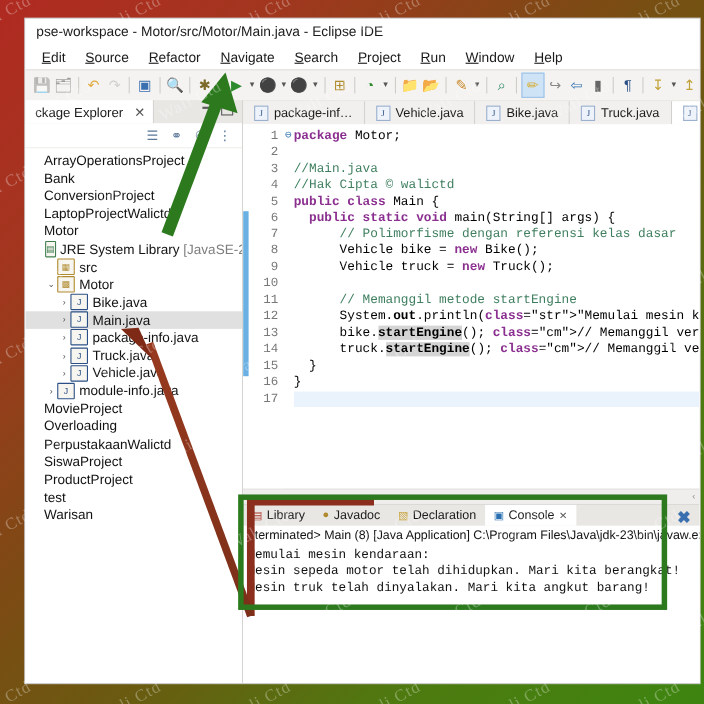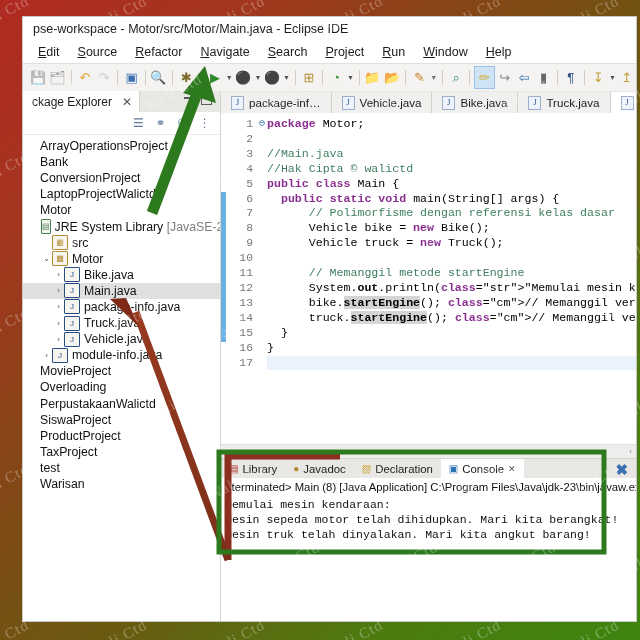--- a/index.html
+++ b/index.html
@@ -238,24 +238,20 @@
             <span class="arrow"></span>
             <span>PerpustakaanWalictd</span>
           </div>
           <div class="tr" style="padding-left: 6px;">
             <span class="arrow"></span>
             <span>SiswaProject</span>
           </div>
           <div class="tr" style="padding-left: 6px;">
             <span class="arrow"></span>
             <span>ProductProject</span>
-          </div>
-          <div class="tr" style="padding-left: 6px;">
-            <span class="arrow"></span>
-            <span>TaxProject</span>
           </div>
           <div class="tr" style="padding-left: 6px;">
             <span class="arrow"></span>
             <span>test</span>
           </div>
           <div class="tr" style="padding-left: 6px;">
             <span class="arrow"></span>
             <span>Warisan</span>
           </div>
         </div>

